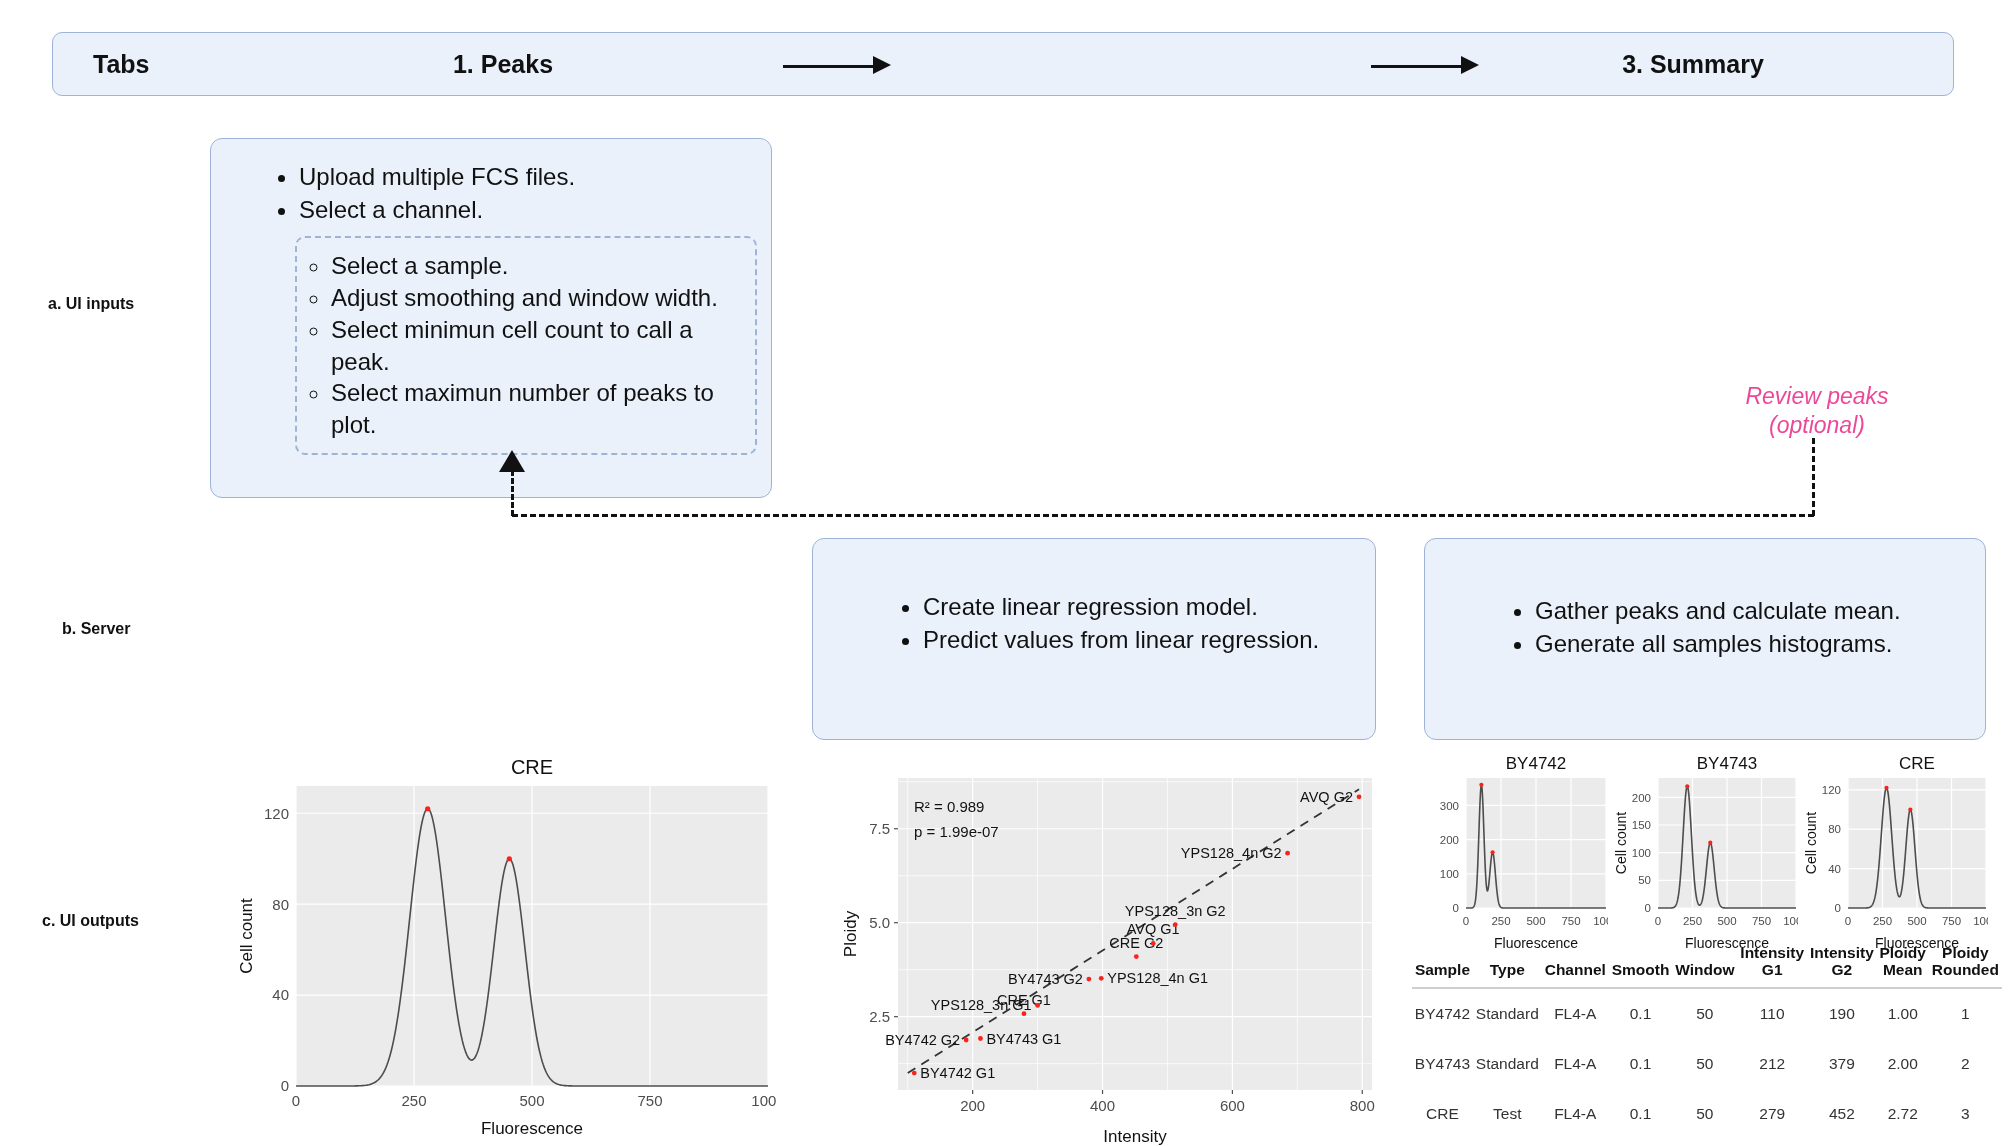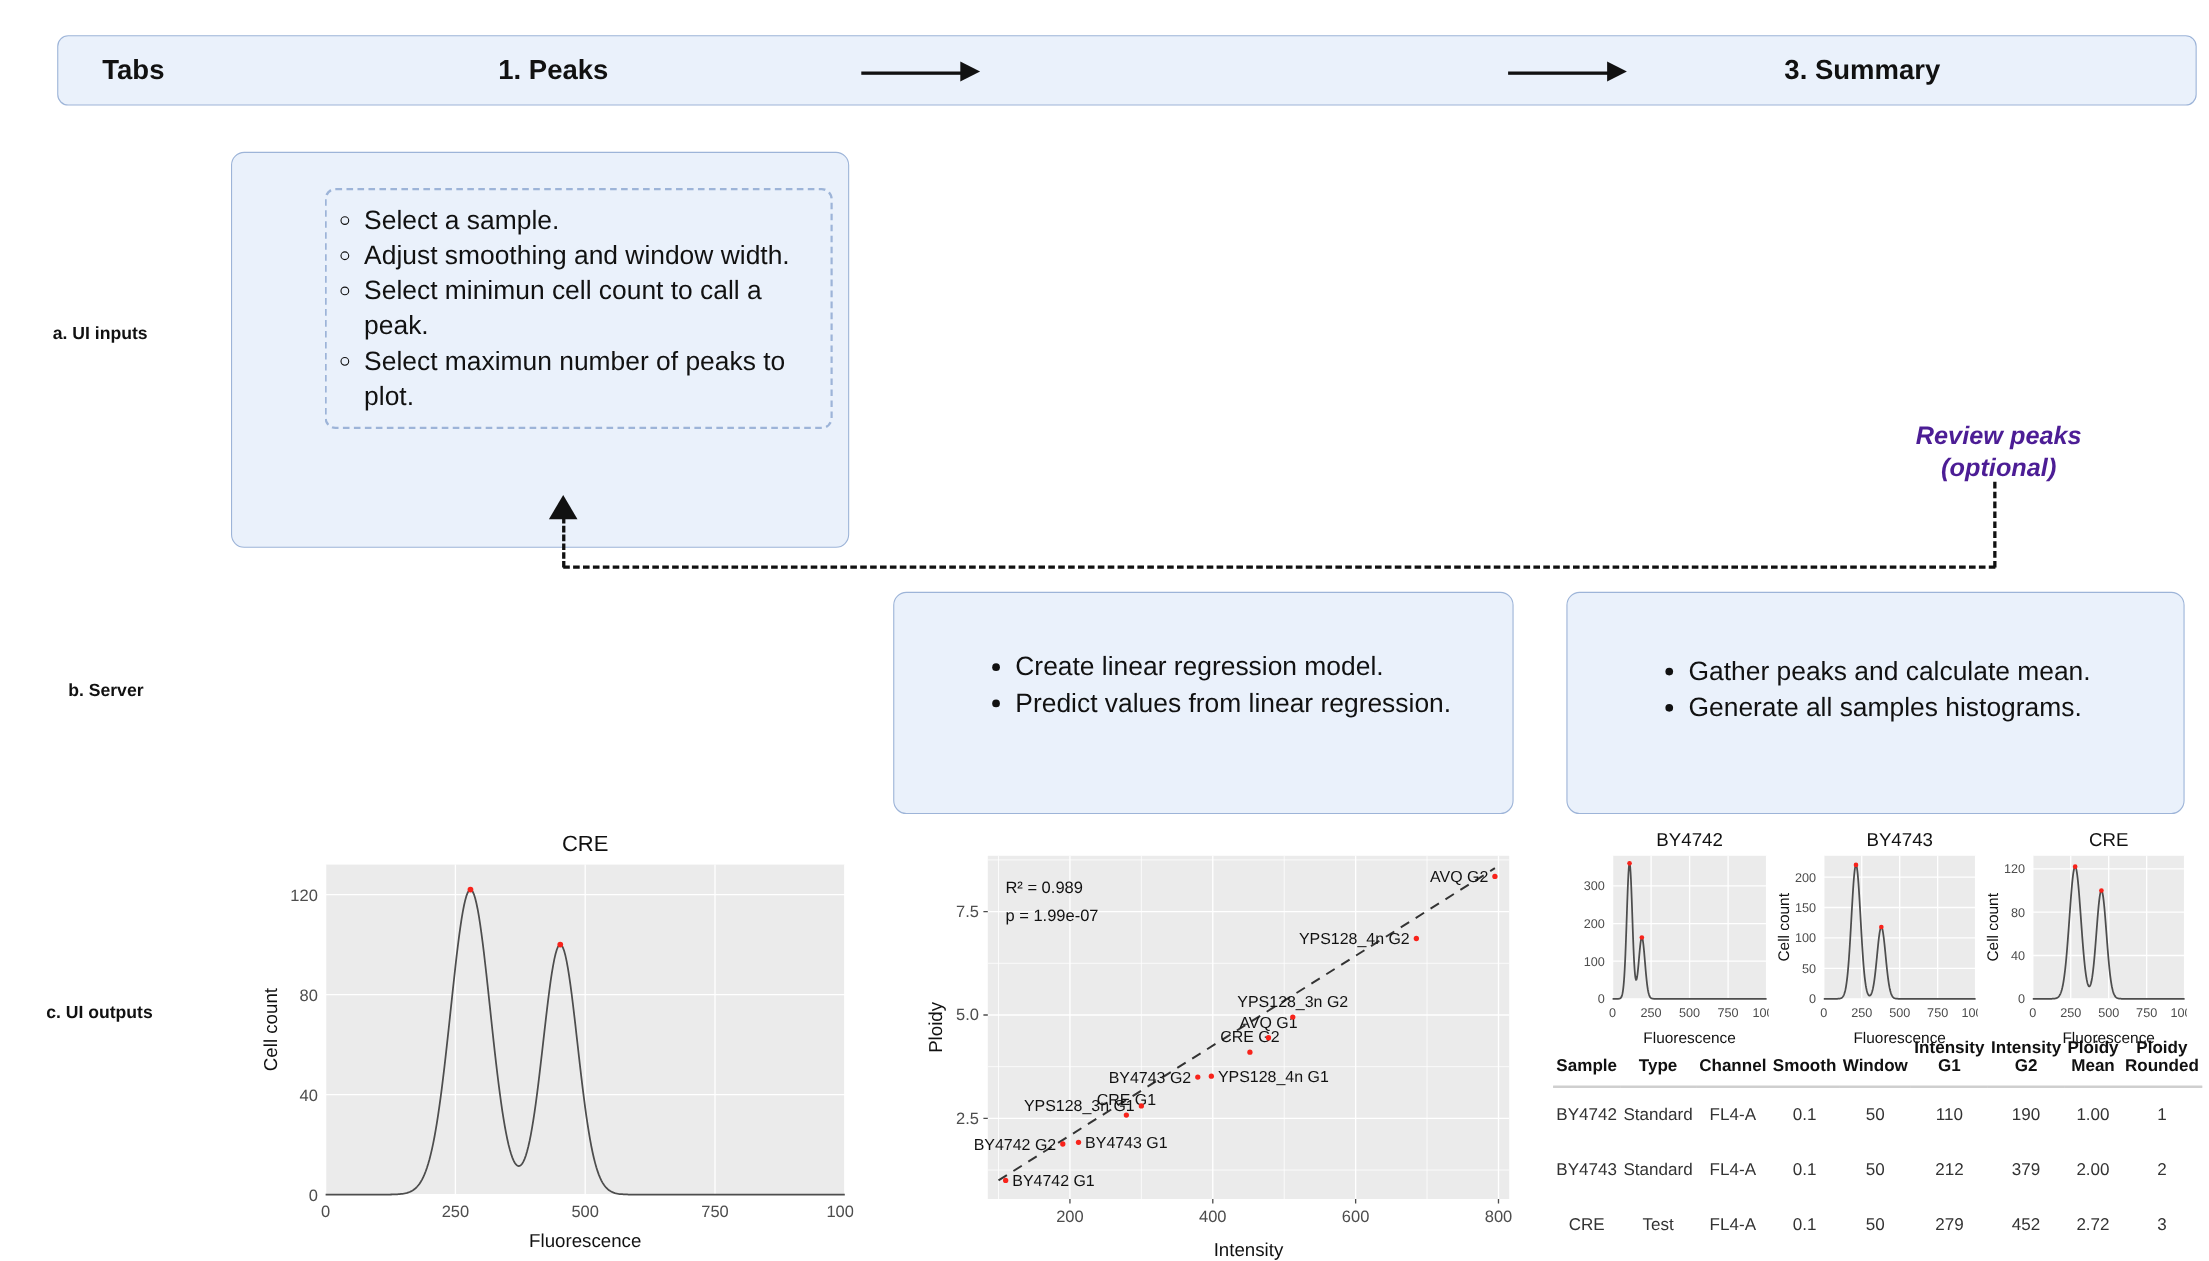--- a/index.html
+++ b/index.html
@@ -1,21 +1,21 @@
 <!DOCTYPE html>
 <html><head>
 <meta charset="utf-8">
 <style>
   html,body{margin:0;padding:0;background:#ffffff;}
   body{width:2008px;height:1146px;font-family:"Liberation Sans",sans-serif;color:#111;overflow:hidden;}
   .page{position:relative;width:2008px;height:1146px;}
 
   
   .tabs-bar{position:absolute;left:52px;top:32px;width:1900px;height:62px;
-    background:#eaf1fb;border:1.5px solid #9db4d8;border-radius:10px;padding-left:43px;}
+    background:#eaf1fb;border:1.5px solid #9db4d8;border-radius:10px;}
   .tabs-bar .tab-label{position:absolute;top:0;height:62px;display:flex;align-items:center;
     justify-content:center;font-weight:bold;font-size:25px;color:#111;}
   .t-tabs{left:40px;width:170px;justify-content:flex-start !important;}
   .t-peaks{left:330px;width:240px;}
   .t-reg{left:880px;width:300px;}
   .t-sum{left:1490px;width:300px;}
   .arrow-h{position:absolute;top:28px;height:10px;}
   .arrow-h .shaft{position:absolute;left:0;top:4px;height:3px;background:#111;}
   .arrow-h .head{position:absolute;top:-5px;width:0;height:0;border-top:9px solid transparent;
     border-bottom:9px solid transparent;border-left:18px solid #111;}
@@ -45,21 +45,21 @@
   .inner-dashed{border:2px dashed #9db4d8;border-radius:10px;margin:10px 4px 0 24px;padding:12px 10px 12px 4px;}
 
   .pa1-body{position:absolute;left:60px;top:22px;right:10px;}
   .pa2-body{position:absolute;left:82px;top:86px;right:14px;}
   .pa3-body{position:absolute;left:82px;top:96px;right:14px;}
   .pb1-body{position:absolute;left:60px;top:22px;right:10px;}
   .pb2-body{position:absolute;left:82px;top:52px;right:14px;}
   .pb3-body{position:absolute;left:82px;top:56px;right:14px;}
 
   .review-note{position:absolute;left:1712px;top:382px;width:210px;text-align:center;
-    font-style:italic;font-size:23px;line-height:1.25;color:#4c1d95;font-weight:bold;}
+    font-style:italic;font-size:23px;line-height:1.25;color:#ec4899;}
 
   
   .fb-vert{position:absolute;left:1812px;top:438px;width:0;height:78px;border-left:3px dashed #111;}
   .fb-horz{position:absolute;left:512px;top:514px;width:1302px;height:0;border-top:3px dashed #111;}
   .fb-up{position:absolute;left:511px;top:470px;width:0;height:46px;border-left:3px dashed #111;}
   .fb-head{position:absolute;left:499px;top:450px;width:0;height:0;
     border-left:13px solid transparent;border-right:13px solid transparent;border-bottom:22px solid #111;}
   .plotbg{fill:#ebebeb;}
   .gridline{stroke:#ffffff;stroke-width:1.2;}
   .gridline.minor{stroke:#ffffff;stroke-width:0.7;}
@@ -103,20 +103,24 @@
         <div class="head"></div>
       </div>
   </div>
 
   <div class="row-label rl-a">a. UI inputs</div>
   <div class="row-label rl-b">b. Server</div>
   <div class="row-label rl-c">c. UI outputs</div>
 
   <div class="panel p-a1">
     <div class="pa1-body">
+      <ul class="blist">
+        <li>Upload multiple FCS files.</li>
+        <li>Select a channel.</li>
+      </ul>
       <div class="inner-dashed">
         <ul class="sublist">
           <li>Select a sample.</li>
           <li>Adjust smoothing and window width.</li>
           <li>Select minimun cell count to call a peak.</li>
           <li>Select maximun number of peaks to plot.</li>
         </ul>
       </div>
     </div>
   </div>

